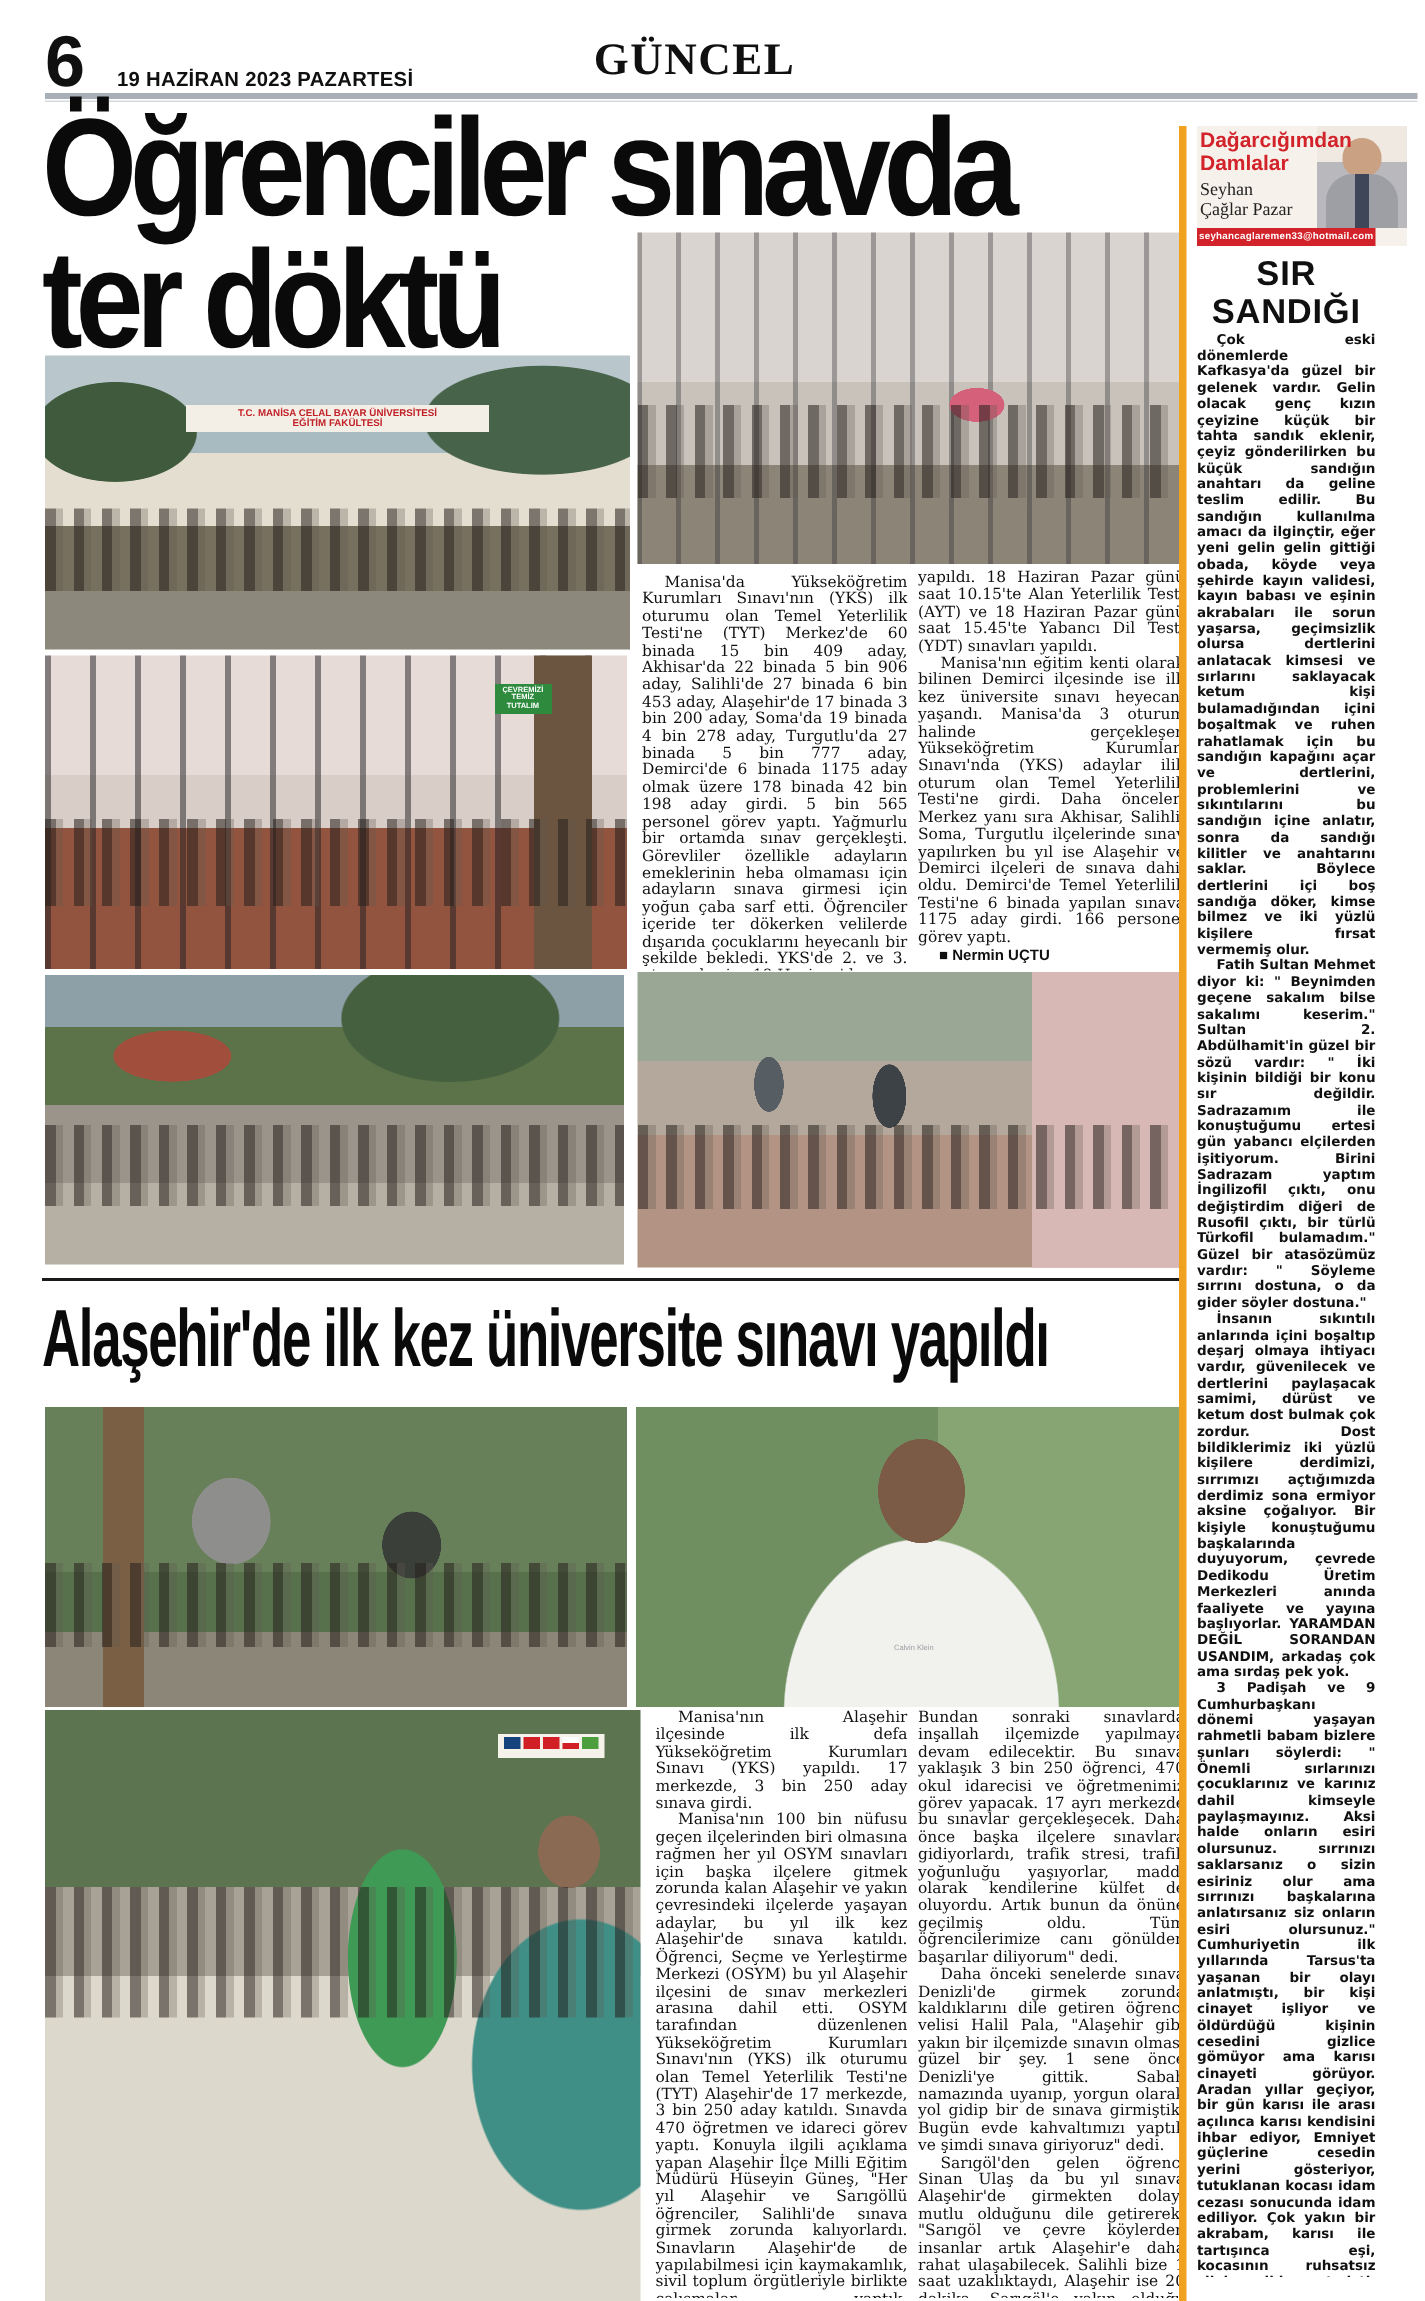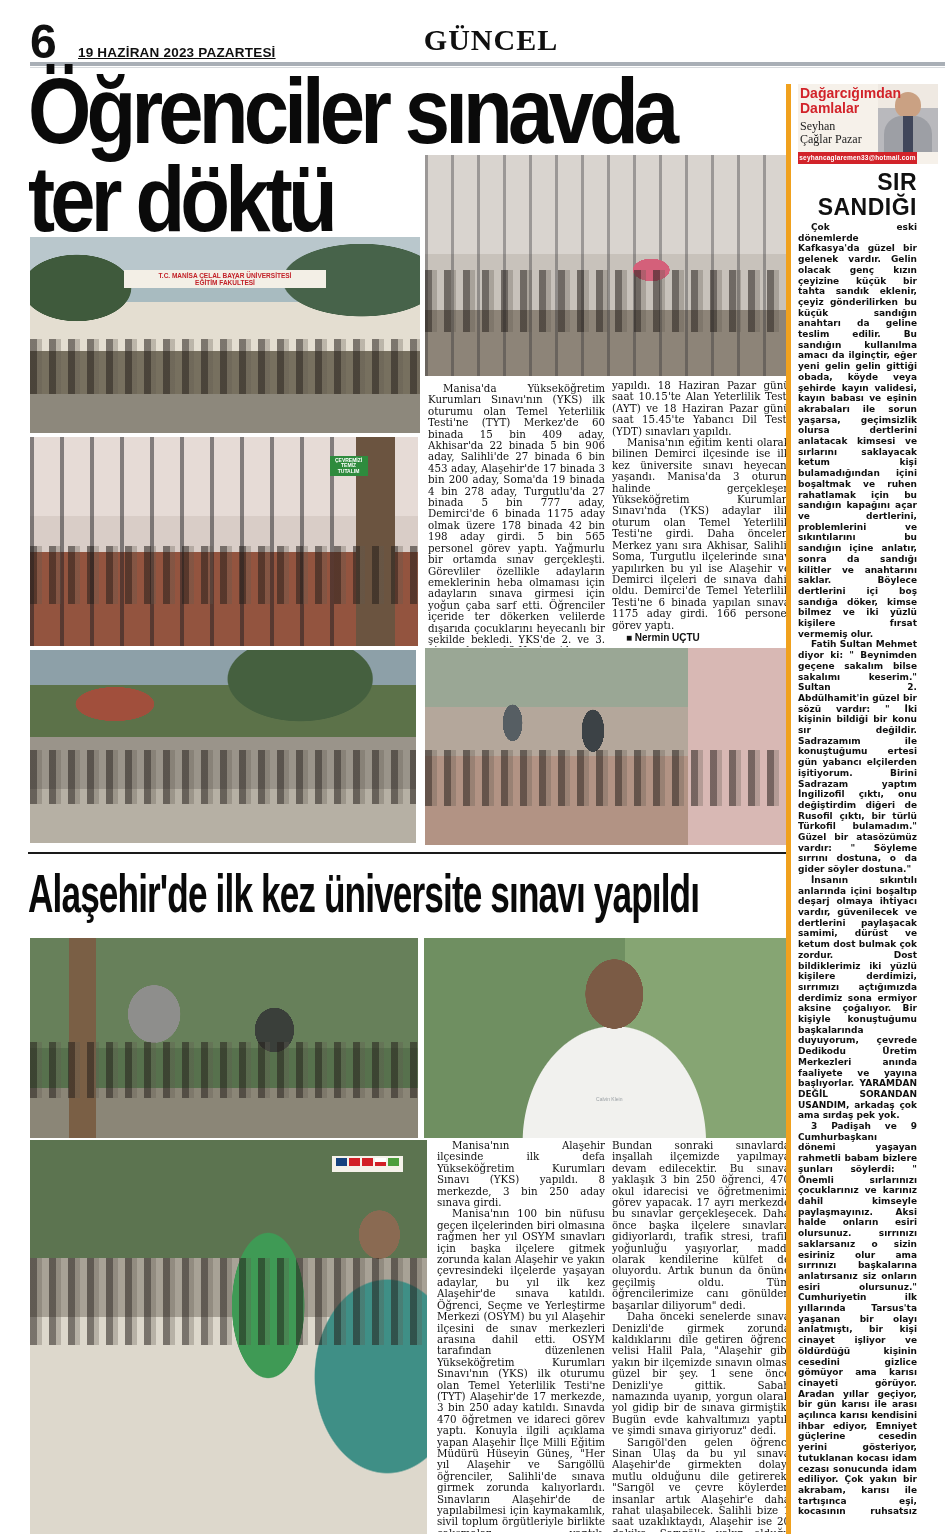--- a/index.html
+++ b/index.html
@@ -5,22 +5,22 @@
   html,body { margin:0; padding:0; background:#e8e8e8; }
   .page {
     position:relative; width:950px; height:1534px; margin:0 auto;
     background:#ffffff; color:#101010; overflow:hidden;
     font-family:"DejaVu Serif", serif;
   }
   .abs { position:absolute; }
 
   
   .page-number { left:30px; top:20px; font:bold 48px/44px "Liberation Sans", sans-serif; letter-spacing:-2px; }
-  .page-date   { left:78px; top:46px; font:bold 13.5px/14px "Liberation Sans", sans-serif; letter-spacing:0.2px;text-decoration:underline; }
-  .section-title { left:371px; top:24px; width:240px; text-align:center;
+  .page-date   { left:78px; top:46px; font:bold 13.5px/14px "Liberation Sans", sans-serif; letter-spacing:0.2px; }
+  .section-title { left:343px; top:24px; width:240px; text-align:center;
     font:bold 30px/32px "Liberation Serif", serif; letter-spacing:1px; }
   .header-rule { left:30px; top:62px; width:915px; height:4px; background:#a9afb6; }
   .header-rule2{ left:30px; top:67px; width:915px; height:1px; background:#d7dadd; }
 
   
   .logo { left:807px; top:14px; width:137px; height:48px; background:#fff; box-shadow:0 3px 0 #c9cdd1; }
   .logo .strip-left { position:absolute; left:0; top:0; width:72px; height:13px; background:#e2242a;
     color:#fff; font:italic bold 9px/13px "Liberation Sans", sans-serif; padding-left:4px; box-sizing:border-box; }
   .logo .strip-right{ position:absolute; right:0; top:4px; width:58px; height:9px; background:#e2242a; }
   .logo .main { position:absolute; left:0; bottom:0; width:137px; height:34px; background:#e2242a; }
@@ -55,21 +55,21 @@
   .op-author { position:absolute; left:2px; top:36px; width:62px; z-index:2;
     font:12px/13px "Liberation Serif", serif; color:#222; }
   .op-photo { position:absolute; right:0; top:0; width:60px; height:68px; overflow:hidden;
     background:linear-gradient(#efe9e2 0 35%, #b9b9bd 35% 100%); }
   .op-photo::before { content:""; position:absolute; left:17px; top:8px; width:26px; height:26px;
     border-radius:50% 50% 45% 45%; background:#caa183; }
   .op-photo::after { content:""; position:absolute; left:6px; top:32px; width:48px; height:36px;
     border-radius:18px 18px 0 0; background:linear-gradient(90deg,#9d9fa5 0 40%, #40465a 40% 60%, #9d9fa5 60%); }
   .op-email { left:798px; top:152px; width:119px; height:12px; background:#d2232a; color:#fff;
     font:bold 6.5px/12px "Liberation Sans", sans-serif; text-align:center; letter-spacing:.2px; }
-  .op-title { left:798px; top:170px; width:119px; text-align:right;
+  .op-title { left:798px; top:170px; width:119px; text-align:center;
     font:bold 23px/25px "Liberation Sans", sans-serif; letter-spacing:.5px; }
   .op-body { left:798px; top:222px; width:119px; height:1296px; overflow:hidden;
     font-family:"DejaVu Sans", sans-serif; font-size:9px; line-height:10.7px; text-align:justify;font-weight:bold; }
   .op-body p { margin:0; text-indent:13px; }
 
   
   .photo { position:absolute; overflow:hidden; background:#99a093; }
   .photo::after { content:""; position:absolute; left:0; right:0; top:52%; height:28%;
     background:repeating-linear-gradient(90deg, rgba(38,32,28,.55) 0 7px, rgba(95,88,78,.30) 7px 12px, rgba(0,0,0,0) 12px 19px); }
   .no-crowd::after { display:none; }
@@ -172,21 +172,21 @@
     <div>
         <p>yapıldı. 18 Haziran Pazar günü saat 10.15'te Alan Yeterlilik Testi (AYT) ve 18 Haziran Pazar günü saat 15.45'te Yabancı Dil Testi (YDT) sınavları yapıldı.</p>
         <p>Manisa'nın eğitim kenti olarak bilinen Demirci ilçesinde ise ilk kez üniversite sınavı heyecanı yaşandı. Manisa'da 3 oturum halinde gerçekleşen Yükseköğretim Kurumları Sınavı'nda (YKS) adaylar ilik oturum olan Temel Yeterlilik Testi'ne girdi. Daha önceleri Merkez yanı sıra Akhisar, Salihli, Soma, Turgutlu ilçelerinde sınav yapılırken bu yıl ise Alaşehir ve Demirci ilçeleri de sınava dahil oldu. Demirci'de Temel Yeterlilik Testi'ne 6 binada yapılan sınava 1175 aday girdi. 166 personel görev yaptı.</p>
       </div>
     <div class="byline">■ Nermin UÇTU</div>
   </div>
 
   <div class="abs rule-2"></div>
   <div class="abs hl hl-second">Alaşehir'de ilk kez üniversite sınavı yapıldı</div>
   <div class="abs cols bot-col1">
-      <p>Manisa'nın Alaşehir ilçesinde ilk defa Yükseköğretim Kurumları Sınavı (YKS) yapıldı. 8 merkezde, 3 bin 250 aday sınava girdi.</p>
+      <p>Manisa'nın Alaşehir ilçesinde ilk defa Yükseköğretim Kurumları Sınavı (YKS) yapıldı. 17 merkezde, 3 bin 250 aday sınava girdi.</p>
       <p>Manisa'nın 100 bin nüfusu geçen ilçelerinden biri olmasına rağmen her yıl OSYM sınavları için başka ilçelere gitmek zorunda kalan Alaşehir ve yakın çevresindeki ilçelerde yaşayan adaylar, bu yıl ilk kez Alaşehir'de sınava katıldı. Öğrenci, Seçme ve Yerleştirme Merkezi (OSYM) bu yıl Alaşehir ilçesini de sınav merkezleri arasına dahil etti. OSYM tarafından düzenlenen Yükseköğretim Kurumları Sınavı'nın (YKS) ilk oturumu olan Temel Yeterlilik Testi'ne (TYT) Alaşehir'de 17 merkezde, 3 bin 250 aday katıldı. Sınavda 470 öğretmen ve idareci görev yaptı. Konuyla ilgili açıklama yapan Alaşehir İlçe Milli Eğitim Müdürü Hüseyin Güneş, "Her yıl Alaşehir ve Sarıgöllü öğrenciler, Salihli'de sınava girmek zorunda kalıyorlardı. Sınavların Alaşehir'de de yapılabilmesi için kaymakamlık, sivil toplum örgütleriyle birlikte çalışmalar yaptık. Çalışmalarımız ilgili kurumlar tarafından olumlu karşılanarak, sınavların Alaşehir'de yapılmasına karar verildi. Alaşehir'mize hayırlı uğurlu olsun.</p>
     </div>
   <div class="abs cols bot-col2 cont">
     <div>
         <p>Bundan sonraki sınavlarda inşallah ilçemizde yapılmaya devam edilecektir. Bu sınava yaklaşık 3 bin 250 öğrenci, 470 okul idarecisi ve öğretmenimiz görev yapacak. 17 ayrı merkezde bu sınavlar gerçekleşecek. Daha önce başka ilçelere sınavlara gidiyorlardı, trafik stresi, trafik yoğunluğu yaşıyorlar, maddi olarak kendilerine külfet de oluyordu. Artık bunun da önüne geçilmiş oldu. Tüm öğrencilerimize canı gönülden başarılar diliyorum" dedi.</p>
         <p>Daha önceki senelerde sınava Denizli'de girmek zorunda kaldıklarını dile getiren öğrenci velisi Halil Pala, "Alaşehir gibi yakın bir ilçemizde sınavın olması güzel bir şey. 1 sene önce Denizli'ye gittik. Sabah namazında uyanıp, yorgun olarak yol gidip bir de sınava girmiştik. Bugün evde kahvaltımızı yaptık ve şimdi sınava giriyoruz" dedi.</p>
         <p>Sarıgöl'den gelen öğrenci Sinan Ulaş da bu yıl sınava Alaşehir'de girmekten dolayı mutlu olduğunu dile getirerek, "Sarıgöl ve çevre köylerden insanlar artık Alaşehir'e daha rahat ulaşabilecek. Salihli bize 1 saat uzaklıktaydı, Alaşehir ise 20 dakika. Sarıgöl'e yakın olduğu için Alaşehir'de yakınlarımız da var. Her açıdan bizim için çok iyi oldu" diye konuştu.</p>
       </div>
 
   </div>

